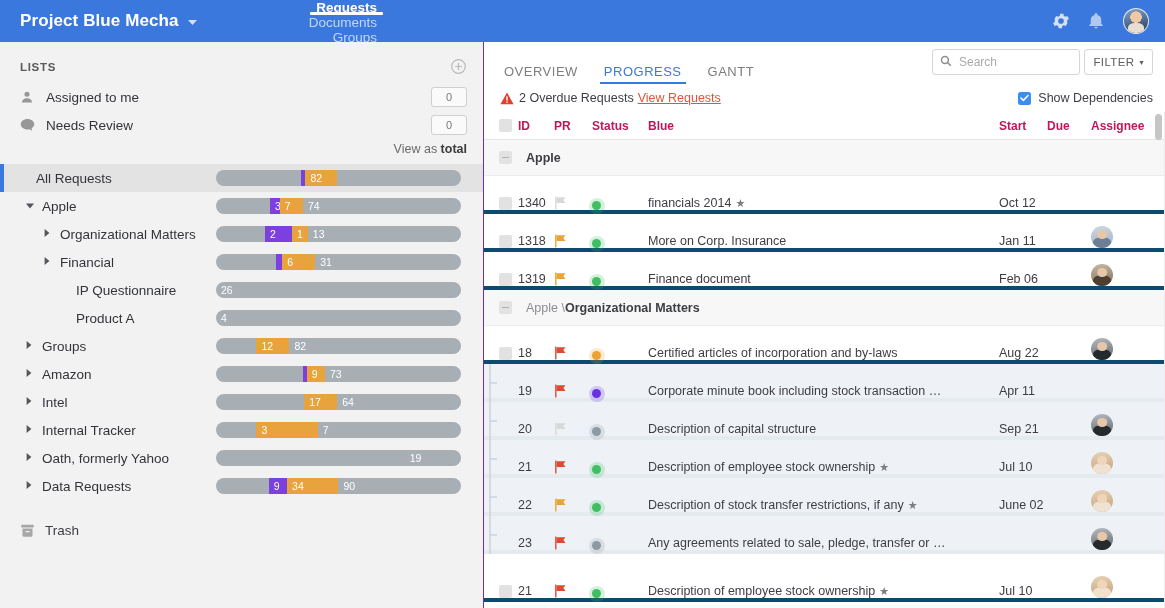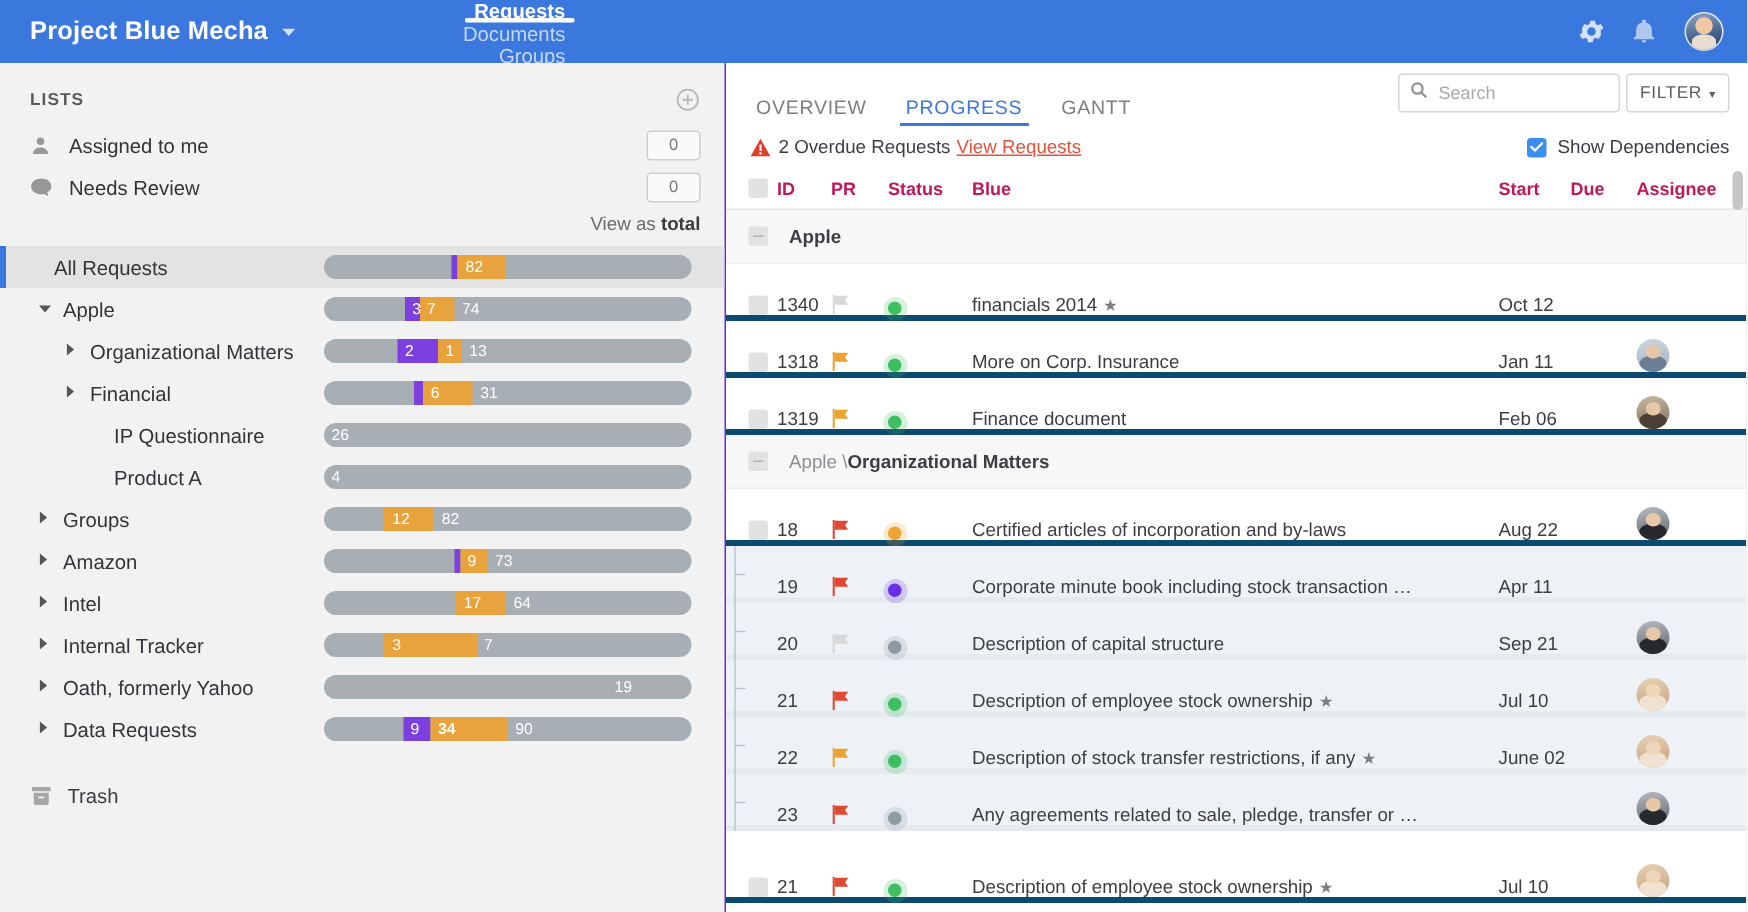--- a/index.html
+++ b/index.html
@@ -602,21 +602,21 @@
                 </svg></span>
               <span>Data Requests</span>
             </div>
             <div class="bar-wrap">
               <div class="seg green" style="width: 21.5%;">
                 <span>36</span>
               </div>
               <div class="seg purple" style="width: 7.5%;">
                 <span>9</span>
               </div>
-              <div class="seg orange" style="width: 21%; font-weight: bold;">
+              <div class="seg orange" style="width: 21%;">
                 <span>34</span>
               </div>
               <div class="seg grey" style="width: 50%;">
                 <span>90</span>
               </div>
             </div>
           </div>
         </div>
 
       <div class="trash-row">

